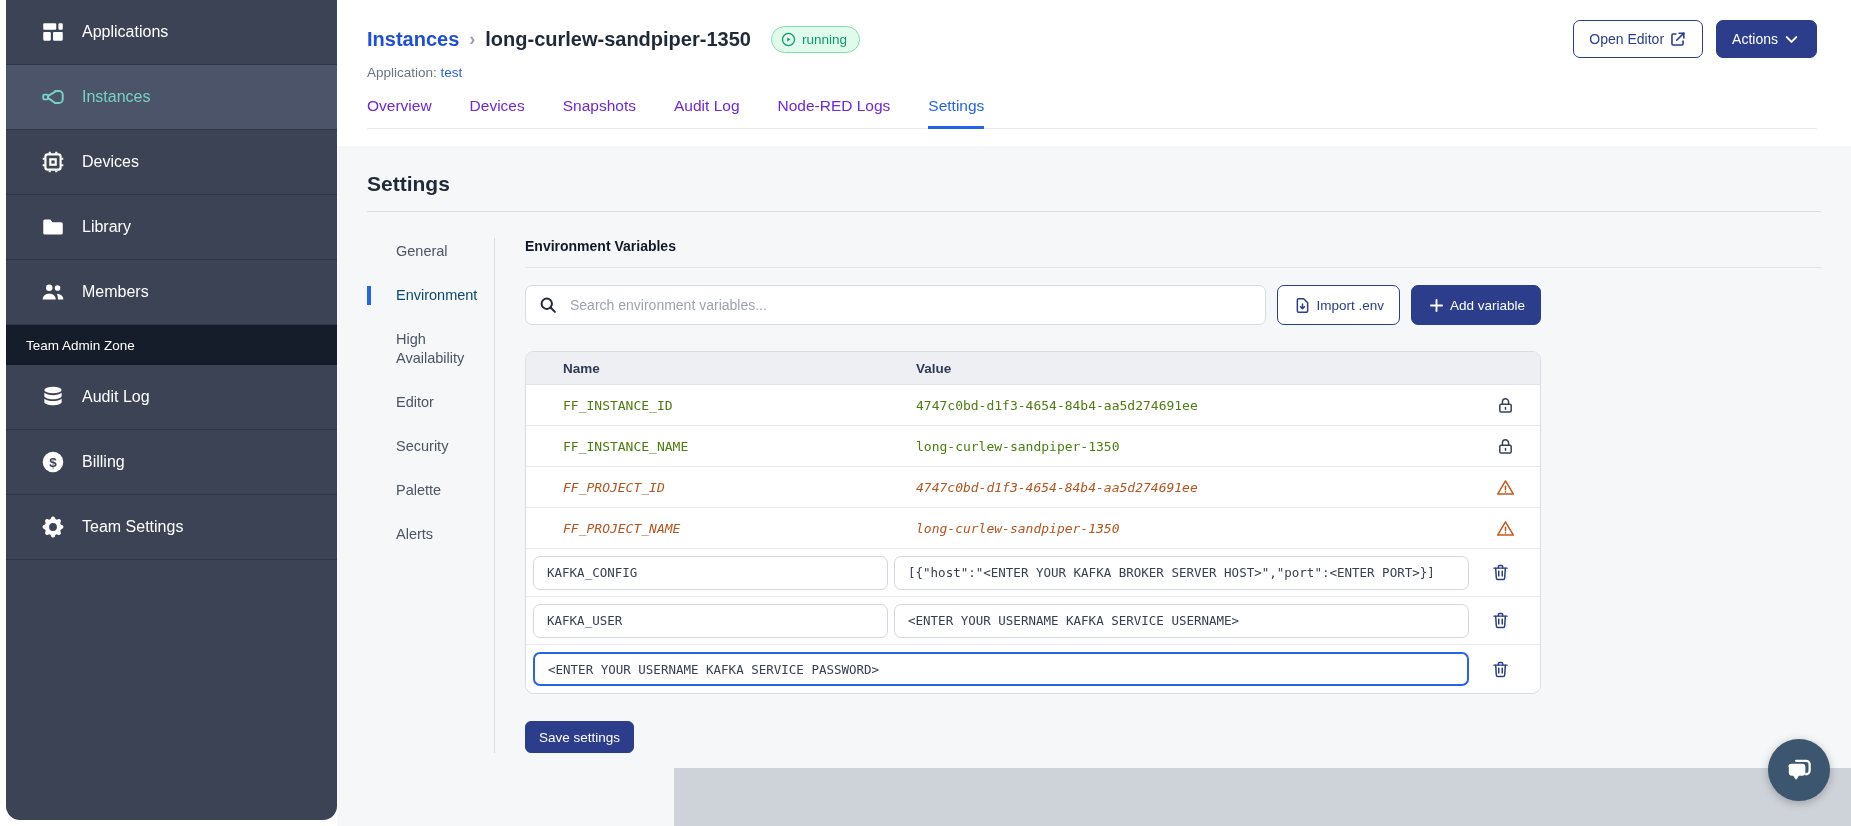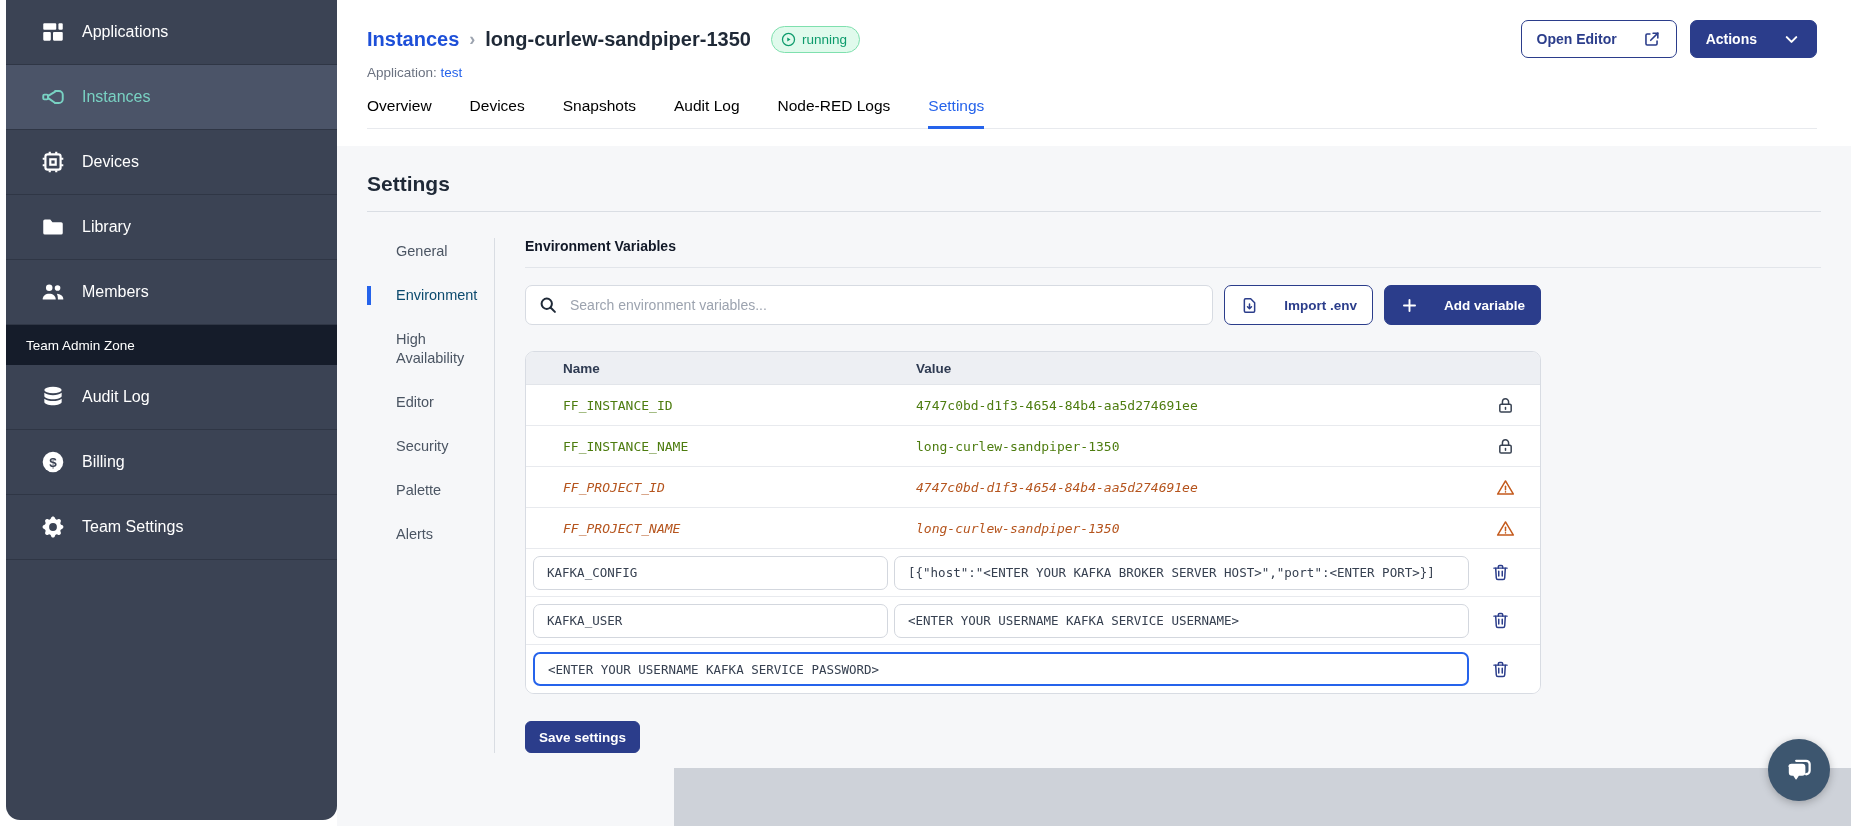--- a/index.html
+++ b/index.html
@@ -25,30 +25,30 @@
   .topbar { background: #ffffff; padding: 20px 34px 0 30px; height: 146px; flex-shrink: 0; }
   .crumb-row { display: flex; align-items: center; }
   .crumb-root { color: #1d4fd8; font-weight: bold; font-size: 20px; text-decoration: none; cursor: pointer; }
   .crumb-sep { color: #9ca3af; font-weight: bold; font-size: 18px; margin: 0 10px; }
   .crumb-name { color: #1f2937; font-weight: bold; font-size: 20px; }
   .badge { margin-left: 20px; display: inline-flex; align-items: center; gap: 5px;
            background: #e0faec; border: 1px solid #7fe0ae; color: #0d9b6c;
            border-radius: 999px; padding: 4px 12px 4px 8px; font-size: 13.5px; }
   .badge .icon { width: 17px; height: 17px; }
   .top-buttons { margin-left: auto; display: flex; gap: 13px; }
-  .btn { display: inline-flex; align-items: center; gap: 25px; height: 38px; padding: 0 15px;
-         border-radius: 7px; font-size: 14px; font-weight: bold; cursor: pointer;
+  .btn { display: inline-flex; align-items: center; gap: 4px; height: 38px; padding: 0 15px;
+         border-radius: 7px; font-size: 14px; font-weight: normal; cursor: pointer;
          font-family: "Liberation Sans", sans-serif; }
   .btn .icon { width: 19px; height: 19px; }
   .btn-outline { background: #ffffff; border: 1.5px solid #2b3d8b; color: #2b3d8b; }
   .btn-solid { background: #2b3d8b; border: 1.5px solid #2b3d8b; color: #ffffff; }
   .app-line { margin-top: 7px; font-size: 13.5px; color: #6b7280; }
   .app-link { color: #2563eb; cursor: pointer; }
   .tabs { display: flex; gap: 38px; margin-top: 17px; border-bottom: 1px solid #e8eaee; }
-  .tab { font-size: 15.5px; color: #000000; padding-bottom: 11px; cursor: pointer;
+  .tab { font-size: 15.5px; color: #6d28d9; padding-bottom: 11px; cursor: pointer;
          border-bottom: 3px solid transparent; margin-bottom: -1px; }
   .tab.active { color: #2563eb; border-bottom-color: #2563eb; }
 
   
   .content { background: #f6f7f9; flex: 1; padding: 26px 30px 0 30px; overflow: hidden; }
   .page-title { font-size: 21px; font-weight: bold; color: #1f2937; }
   .title-rule { border: none; border-top: 1px solid #dadee4; margin-top: 15px; }
   .settings-grid { display: flex; margin-top: 26px; }
   .snav { width: 128px; flex-shrink: 0; border-right: 1px solid #d9dde3; padding: 4px 0 40px 0; }
   .snav-item { font-size: 14.5px; color: #4b5563; padding: 0 10px 0 25px; margin-bottom: 25px;

